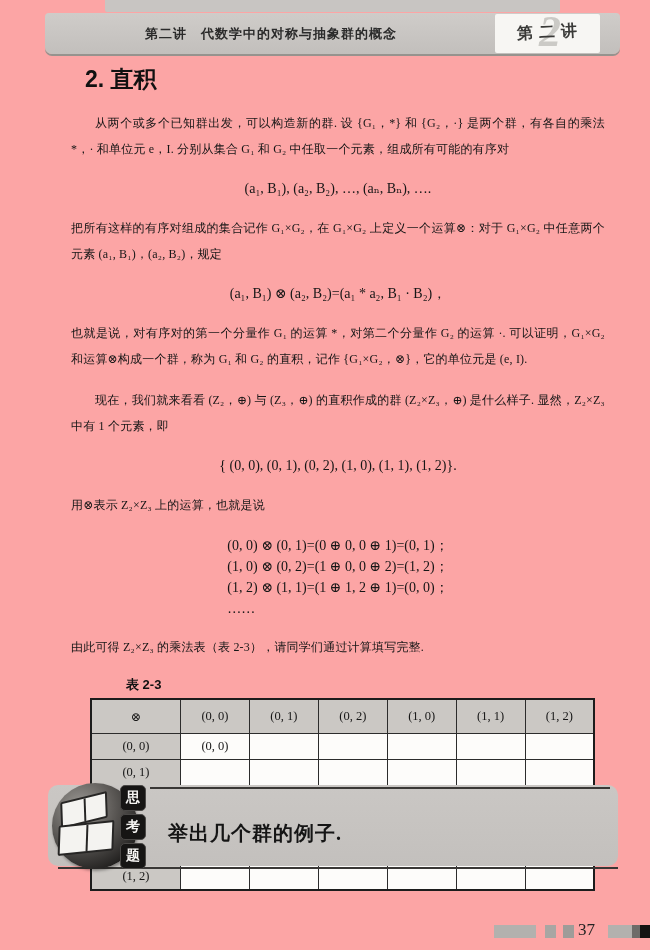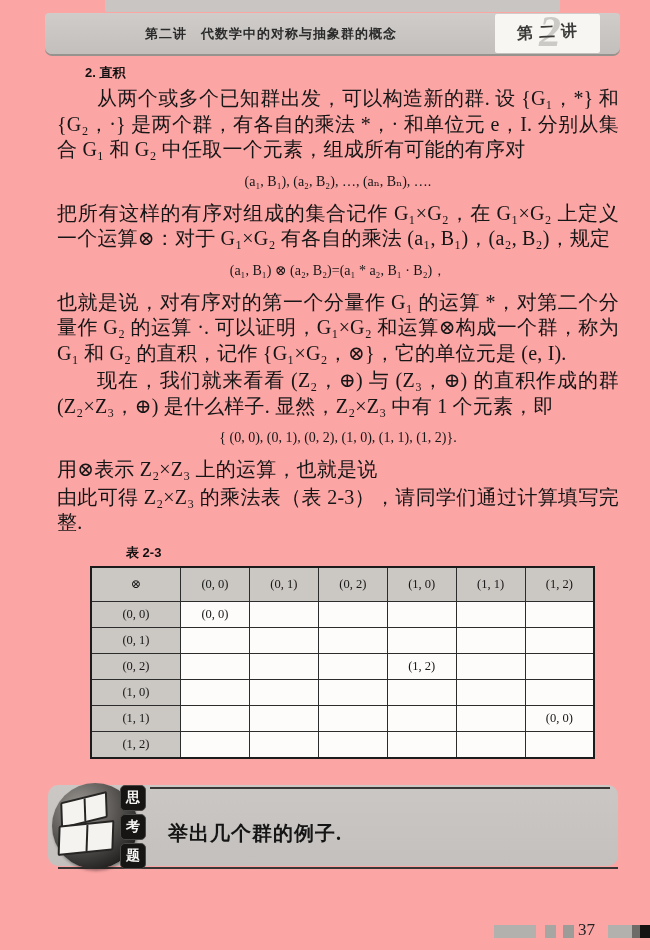--- a/index.html
+++ b/index.html
@@ -39,24 +39,24 @@
   .corner-label{
     position:absolute;left:10px;top:8px;width:90px;text-align:center;
     font-size:16px;font-weight:bold;color:#3a3a38;
     letter-spacing:6px;transform:rotate(-3deg);
   }
   
   .content{position:absolute;top:64px;left:55px;width:566px;}
   .section-heading{
     margin:0 0 4px 30px;
     font-family:"Liberation Sans","DejaVu Sans",sans-serif;
-    font-weight:bold;font-size:13px;color:#111;
+    font-weight:bold;font-size:23px;color:#111;
   }
   .para{
-    margin:2px;font-size:20px;line-height:25.5px;
+    margin:16px;font-size:12px;line-height:25.5px;
     text-align:justify;letter-spacing:0.2px;
   }
   .indent{text-indent:2em;}
   .formula{font-size:14px;line-height:22px;text-align:center;margin:8px 0;}
   .eq-block{text-align:center;margin:2px 0;}
   .eq-inner{display:inline-block;text-align:left;}
   .eq-line{font-size:14px;line-height:21px;white-space:nowrap;}
   
   .table-caption{
     margin:8px 0 4px 71px;
@@ -132,30 +132,33 @@
       <div class="corner-label">第二讲</div>
     </div>
   </div>
 
   <div class="content">
     <div class="section-heading">2. 直积</div>
 
     <p class="para indent">从两个或多个已知群出发，可以构造新的群. 设 {G₁，*} 和 {G₂，·} 是两个群，有各自的乘法 *，· 和单位元 e，I. 分别从集合 G₁ 和 G₂ 中任取一个元素，组成所有可能的有序对</p>
     <div class="formula">(a₁, B₁), (a₂, B₂), …, (aₙ, Bₙ), ….</div>
 
-    <p class="para">把所有这样的有序对组成的集合记作 G₁×G₂，在 G₁×G₂ 上定义一个运算⊗：对于 G₁×G₂ 有各自的乘法 (a₁, B₁)，(a₂, B₂)，规定</p>
+    <p class="para">把所有这样的有序对组成的集合记作 G₁×G₂，在 G₁×G₂ 上定义一个运算⊗：对于 G₁×G₂ 中任意两个元素 (a₁, B₁)，(a₂, B₂)，规定</p>
     <div class="formula">(a₁, B₁) ⊗ (a₂, B₂)=(a₁ * a₂, B₁ · B₂)，</div>
 
     <p class="para">也就是说，对有序对的第一个分量作 G₁ 的运算 *，对第二个分量作 G₂ 的运算 ·. 可以证明，G₁×G₂ 和运算⊗构成一个群，称为 G₁ 和 G₂ 的直积，记作 {G₁×G₂，⊗}，它的单位元是 (e, I).</p>
 
     <p class="para indent">现在，我们就来看看 (Z₂，⊕) 与 (Z₃，⊕) 的直积作成的群 (Z₂×Z₃，⊕) 是什么样子. 显然，Z₂×Z₃ 中有 1 个元素，即</p>
     <div class="formula">{ (0, 0), (0, 1), (0, 2), (1, 0), (1, 1), (1, 2)}.</div>
 
     <p class="para">用⊗表示 Z₂×Z₃ 上的运算，也就是说</p>
 
+    <div class="eq-block">
+      <div class="eq-inner"><div class="eq-line">(0, 0) ⊗ (0, 1)=(0 ⊕ 0, 0 ⊕ 1)=(0, 1)；</div><div class="eq-line">(1, 0) ⊗ (0, 2)=(1 ⊕ 0, 0 ⊕ 2)=(1, 2)；</div><div class="eq-line">(1, 2) ⊗ (1, 1)=(1 ⊕ 1, 2 ⊕ 1)=(0, 0)；</div><div class="eq-line">……</div></div>
+    </div>
 
     <p class="para">由此可得 Z₂×Z₃ 的乘法表（表 2-3），请同学们通过计算填写完整.</p>
 
     <div class="table-caption">表 2-3</div>
 
     <table class="mult">
       <thead>
         <tr>
             <th class="op-cell">⊗</th>
             <th>(0, 0)</th>

